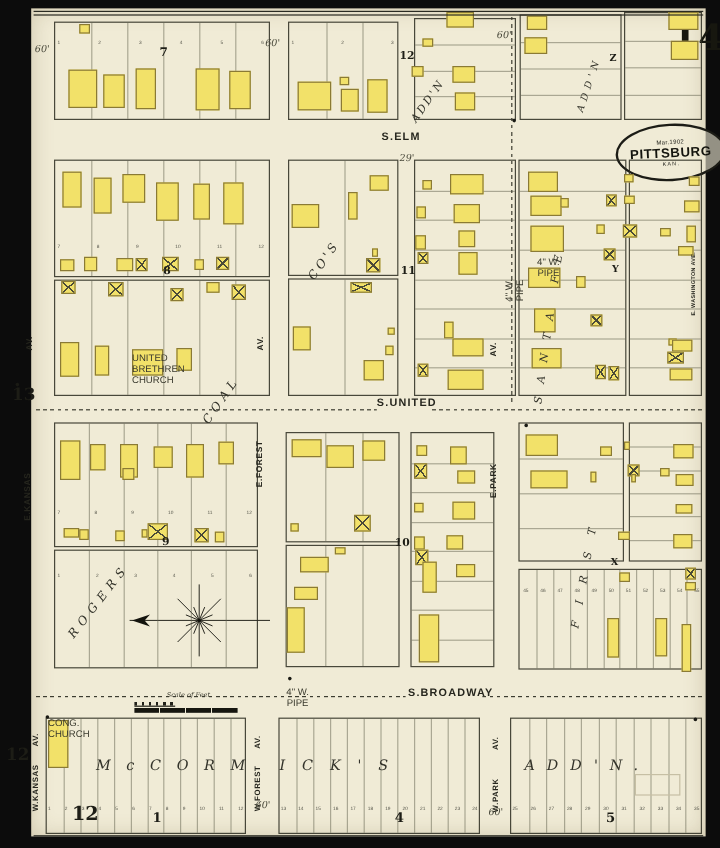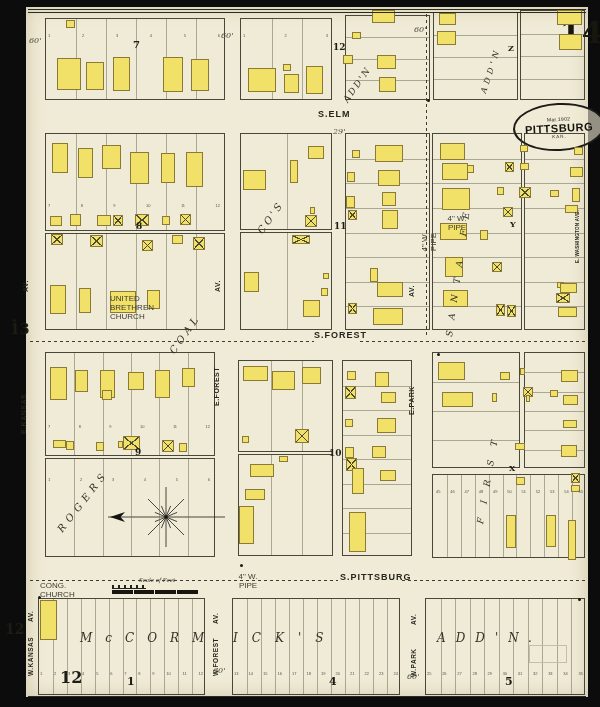--- a/index.html
+++ b/index.html
@@ -383,22 +383,22 @@
         <div class="bld" style="left: 489px; top: 436px; width: 10px; height: 7px;"></div>
         <div class="bld" style="left: 535px; top: 438px; width: 16px; height: 12px;"></div>
         <div class="bld" style="left: 490px; top: 470px; width: 9px; height: 8px;"></div>
         <div class="bld" style="left: 480px; top: 508px; width: 10px; height: 33px;"></div>
         <div class="bld" style="left: 520px; top: 508px; width: 10px; height: 32px;"></div>
         <div class="bld" style="left: 542px; top: 513px; width: 8px; height: 40px;"></div>
         <div class="bld bx" style="left: 545px; top: 466px; width: 9px; height: 10px;"></div>
         <div class="bld" style="left: 545px; top: 478px; width: 9px; height: 7px;"></div>
         <div class="bld" style="left: 14px; top: 593px; width: 17px; height: 40px;"></div>
         <div class="lbl street" style="left: 292px; top: 103px; font-size: 9px; letter-spacing: 1px;">S.ELM</div>
-        <div class="lbl street" style="left: 288px; top: 324px; font-size: 9px; letter-spacing: 1px;">S.FOREST</div>
-        <div class="lbl street" style="left: 314px; top: 566px; font-size: 9px; letter-spacing: 1px;">S.PITTSBURG</div>
+        <div class="lbl street" style="left: 288px; top: 324px; font-size: 9px; letter-spacing: 1px;">S.UNITED</div>
+        <div class="lbl street" style="left: 314px; top: 566px; font-size: 9px; letter-spacing: 1px;">S.BROADWAY</div>
         <div class="lbl street" style="left: -4px; top: 285px; font-size: 7px; letter-spacing: 0.5px; transform: rotate(-90deg);">AV.</div>
         <div class="lbl street" style="left: -6px; top: 427px; font-size: 7px; letter-spacing: 0.5px; transform: rotate(-90deg);">E.KANSAS</div>
         <div class="lbl street" style="left: 188px; top: 285px; font-size: 7px; letter-spacing: 0.5px; transform: rotate(-90deg);">AV.</div>
         <div class="lbl street" style="left: 187px; top: 399px; font-size: 7px; letter-spacing: 0.5px; transform: rotate(-90deg);">E.FOREST</div>
         <div class="lbl street" style="left: 382px; top: 290px; font-size: 7px; letter-spacing: 0.5px; transform: rotate(-90deg);">AV.</div>
         <div class="lbl street" style="left: 382px; top: 408px; font-size: 7px; letter-spacing: 0.5px; transform: rotate(-90deg);">E.PARK</div>
         <div class="lbl street" style="left: 2px; top: 615px; font-size: 6.5px; letter-spacing: 0.5px; transform: rotate(-90deg);">AV.</div>
         <div class="lbl street" style="left: 2px; top: 669px; font-size: 6.5px; letter-spacing: 0.5px; transform: rotate(-90deg);">W.KANSAS</div>
         <div class="lbl street" style="left: 187px; top: 617px; font-size: 6.5px; letter-spacing: 0.5px; transform: rotate(-90deg);">AV.</div>
         <div class="lbl street" style="left: 187px; top: 669px; font-size: 6.5px; letter-spacing: 0.5px; transform: rotate(-90deg);">W.FOREST</div>
@@ -432,21 +432,21 @@
         <div class="lbl marker" style="left: 483px; top: 457px; font-size: 8px; letter-spacing: 0px;">X</div>
         <div class="lbl dim" style="left: 3px; top: 30px; font-size: 8px; letter-spacing: 0px;">60'</div>
         <div class="lbl dim" style="left: 195px; top: 25px; font-size: 8px; letter-spacing: 0px;">60'</div>
         <div class="lbl dim" style="left: 388px; top: 19px; font-size: 8px; letter-spacing: 0px;">60'</div>
         <div class="lbl dim" style="left: 307px; top: 121px; font-size: 8px; letter-spacing: 0px;">29'</div>
         <div class="lbl dim" style="left: 187px; top: 660px; font-size: 8px; letter-spacing: 0px;">60'</div>
         <div class="lbl dim" style="left: 381px; top: 666px; font-size: 8px; letter-spacing: 0px;">60'</div>
         <div class="lbl tiny" style="left: 84px; top: 287px; font-size: 8px; letter-spacing: 0px; width: 26px;">UNITED
 BRETHREN
 CHURCH</div>
-        <div class="lbl tiny" style="left: 14px; top: 574px; font-size: 8px; letter-spacing: 0px; width: 17px;">CONG.
+        <div class="lbl tiny" style="left: 14px; top: 591px; font-size: 8px; letter-spacing: 0px; width: 17px;">CONG.
 CHURCH</div>
         <div class="lbl tiny" style="left: 421px; top: 207px; font-size: 8px; letter-spacing: 0px; width: 20px;">4" W. PIPE</div>
         <div class="lbl tiny" style="left: 394px; top: 245px; font-size: 8px; letter-spacing: 0px; transform: rotate(-90deg); width: 20px;">4" W. PIPE</div>
         <div class="lbl tiny" style="left: 212px; top: 565px; font-size: 8px; letter-spacing: 0px; width: 20px;">4" W. PIPE</div>
         <div class="dash-h" style="left: 4px; top: 334px; width: 284px;"></div>
         <div class="dash-h" style="left: 334px; top: 334px; width: 226px;"></div>
         <div class="dash-h" style="left: 4px; top: 573px; width: 308px;"></div>
         <div class="dash-h" style="left: 376px; top: 573px; width: 184px;"></div>
         <div class="dash-v" style="left: 400px; top: 7px; height: 324px;"></div>
         <div class="rule" style="left: 2px; top: 2px; width: 558px; height: 1px;"></div>

